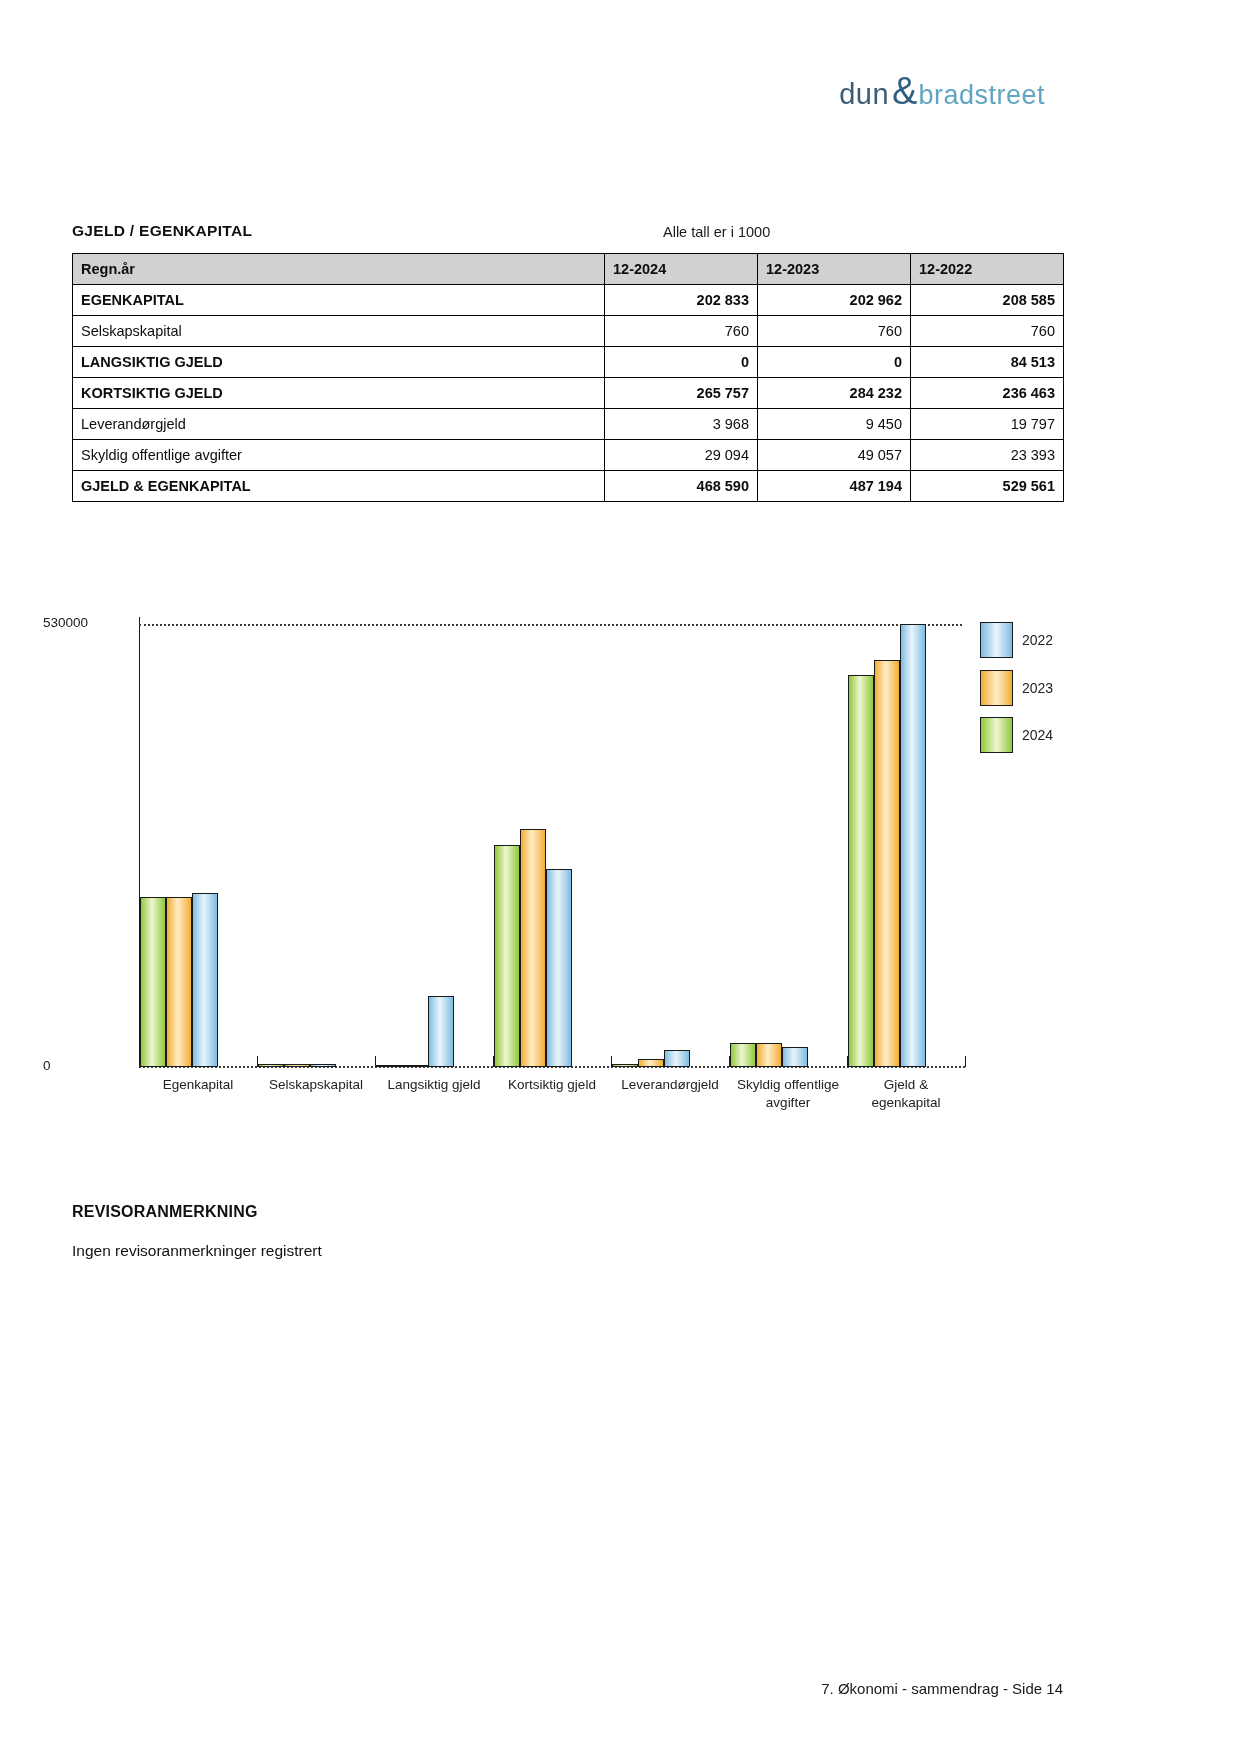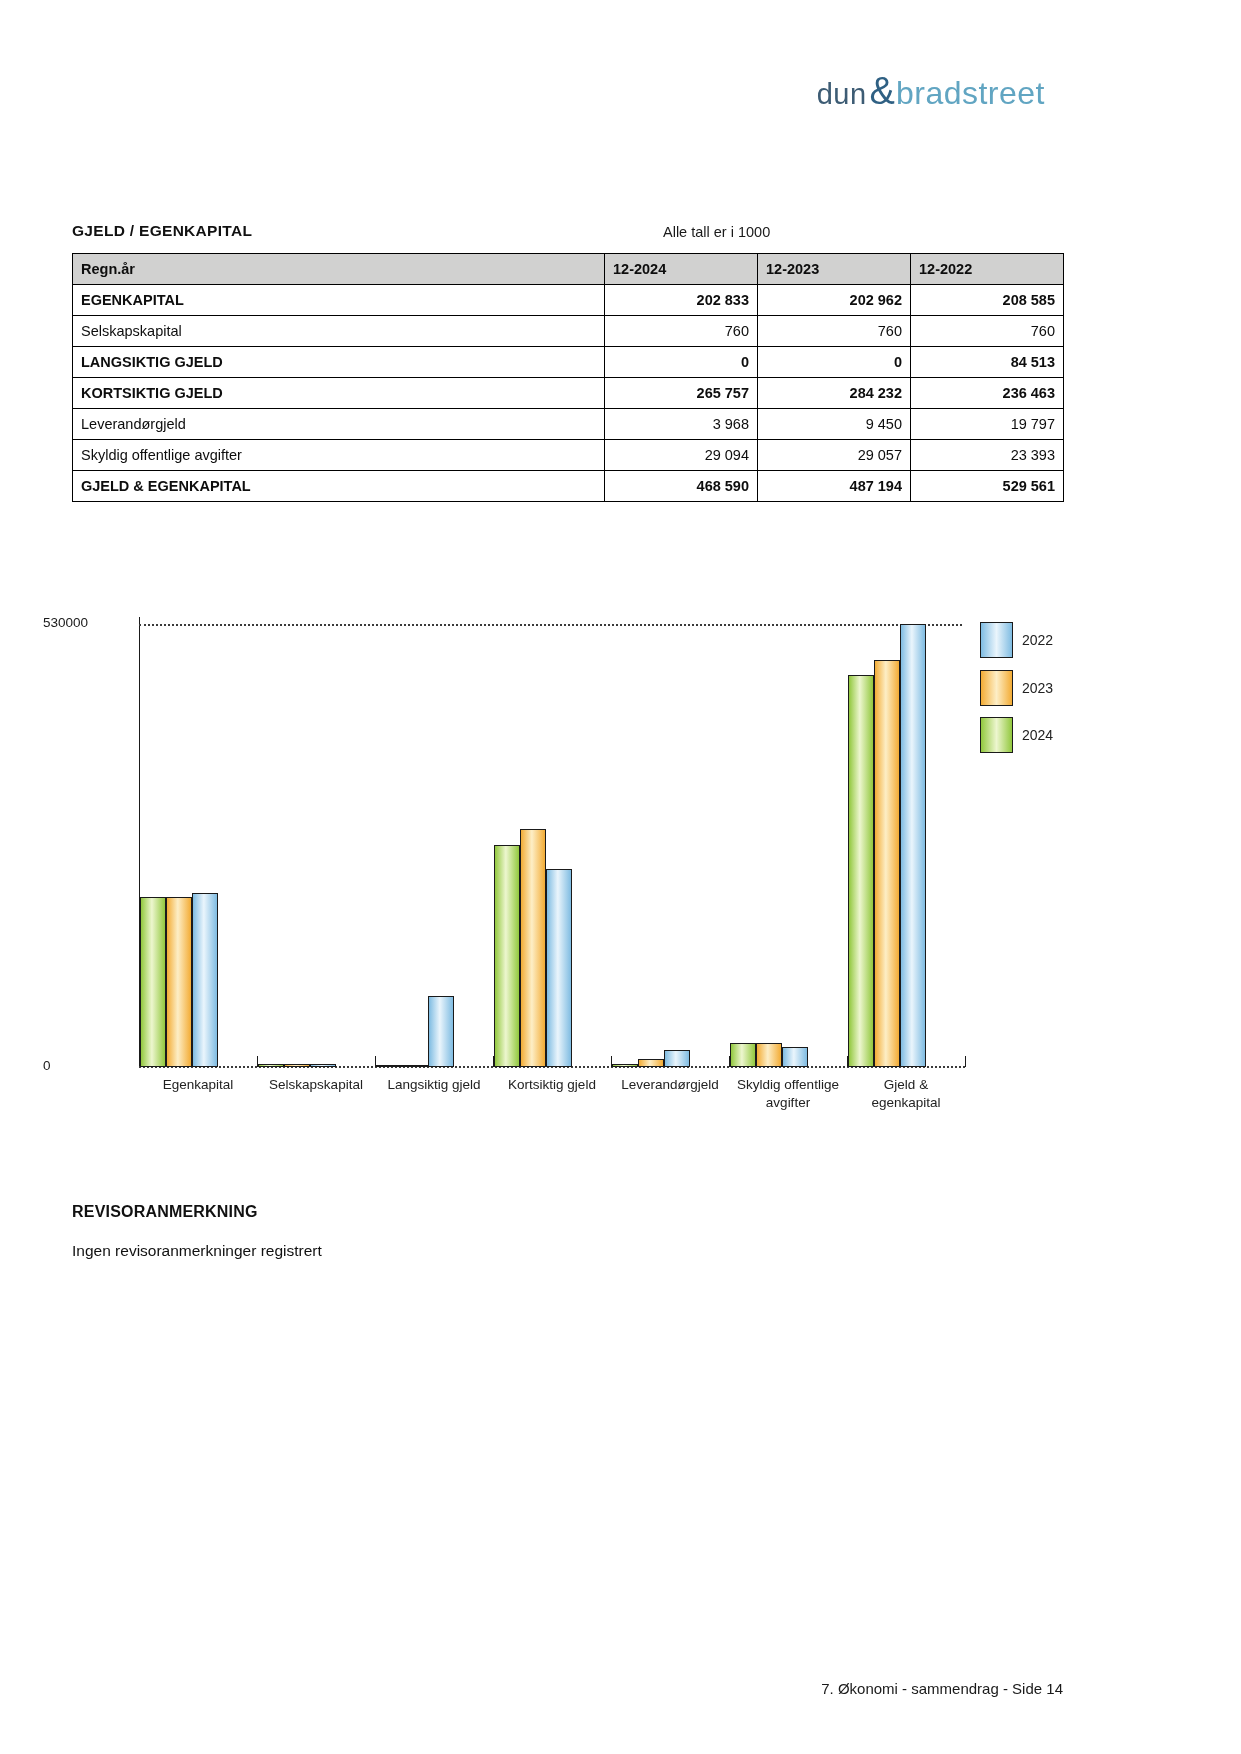--- a/index.html
+++ b/index.html
@@ -7,21 +7,21 @@
     position:relative; width:1241px; height:1754px; background:#ffffff;
     font-family:"Liberation Sans","DejaVu Sans",sans-serif; color:#111;
     overflow:hidden; margin:0 auto;
   }
   .abs { position:absolute; }
 
   
   .logo { position:absolute; top:72px; right:196px; display:flex; align-items:baseline; }
   .logo-dun  { font-size:29px; color:#3d5c74; letter-spacing:0.5px; }
   .logo-amp  { font-size:38px; color:#2f6083; margin:0 1px 0 3px; line-height:1; }
-  .logo-brad { font-size:32px; color:#61a5c2; letter-spacing:0.5px; }
+  .logo-brad { font-size:27px; color:#61a5c2; letter-spacing:0.5px; }
 
   
   .section-title { left:72px; top:222px; font-size:15.5px; font-weight:bold; letter-spacing:0.3px; }
   .units-note    { top:224px; width:400px; left:663px; font-size:14.5px; color:#1a1a1a; }
 
   
   .table-slot { left:72px; top:253px; }
   table.fin { border-collapse:collapse; table-layout:fixed; width:991px; font-size:14.5px; color:#0d0d0d; }
   table.fin th, table.fin td {
     border:1px solid #000; padding:5px 8px; line-height:19px;
@@ -107,21 +107,21 @@
           </tr>
           <tr>
             <td class="lbl" style="font-weight: normal;">Leverandørgjeld</td>
             <td class="num">3 968</td>
             <td class="num">9 450</td>
             <td class="num">19 797</td>
           </tr>
           <tr>
             <td class="lbl" style="font-weight: normal;">Skyldig offentlige avgifter</td>
             <td class="num">29 094</td>
-            <td class="num">29 057</td>
+            <td class="num">49 057</td>
             <td class="num">23 393</td>
           </tr>
           <tr class="boldrow">
             <td class="lbl" style="font-weight: bold;">GJELD &amp; EGENKAPITAL</td>
             <td class="num">468 590</td>
             <td class="num">487 194</td>
             <td class="num">529 561</td>
           </tr>
         </tbody>
       </table>

